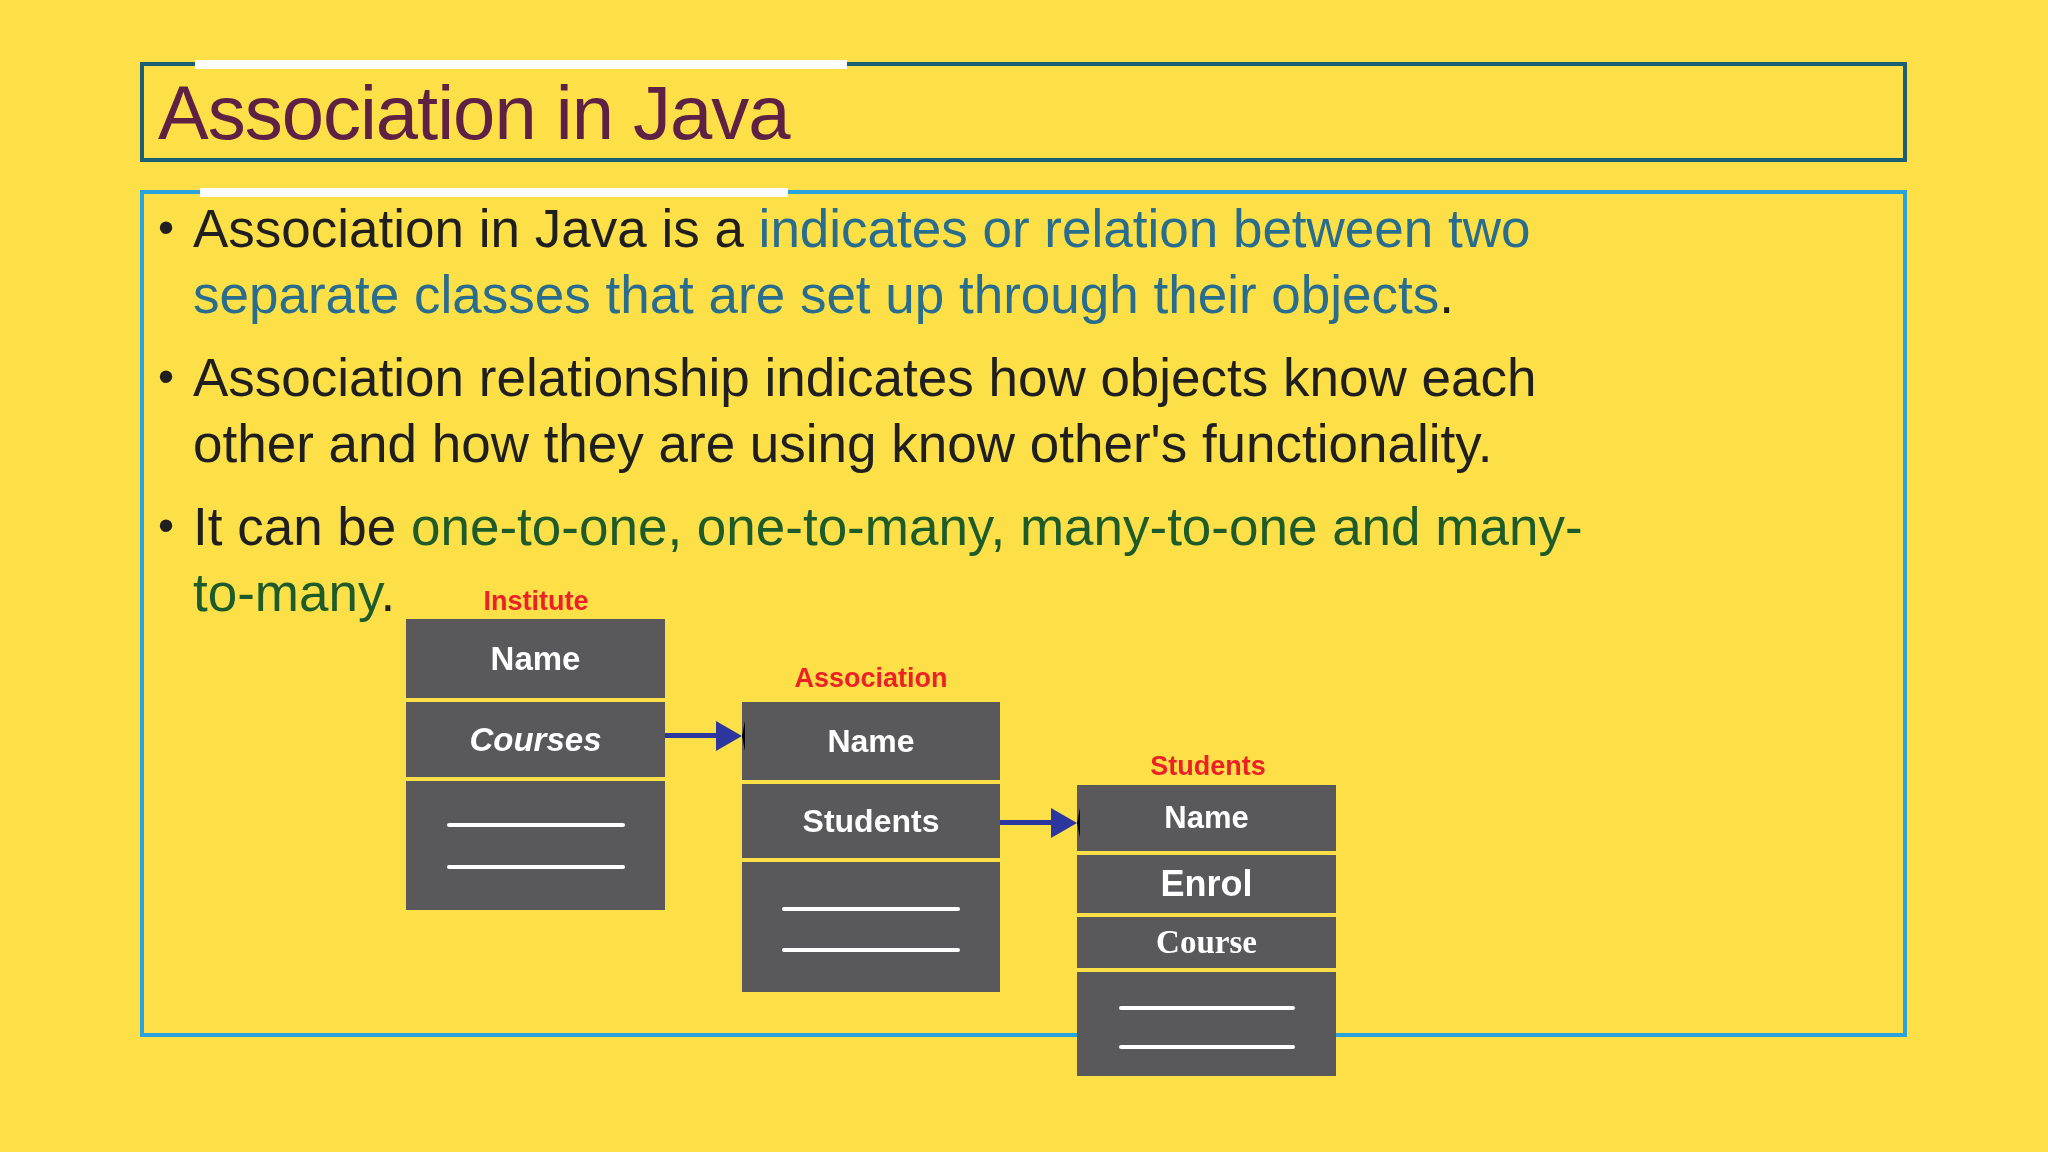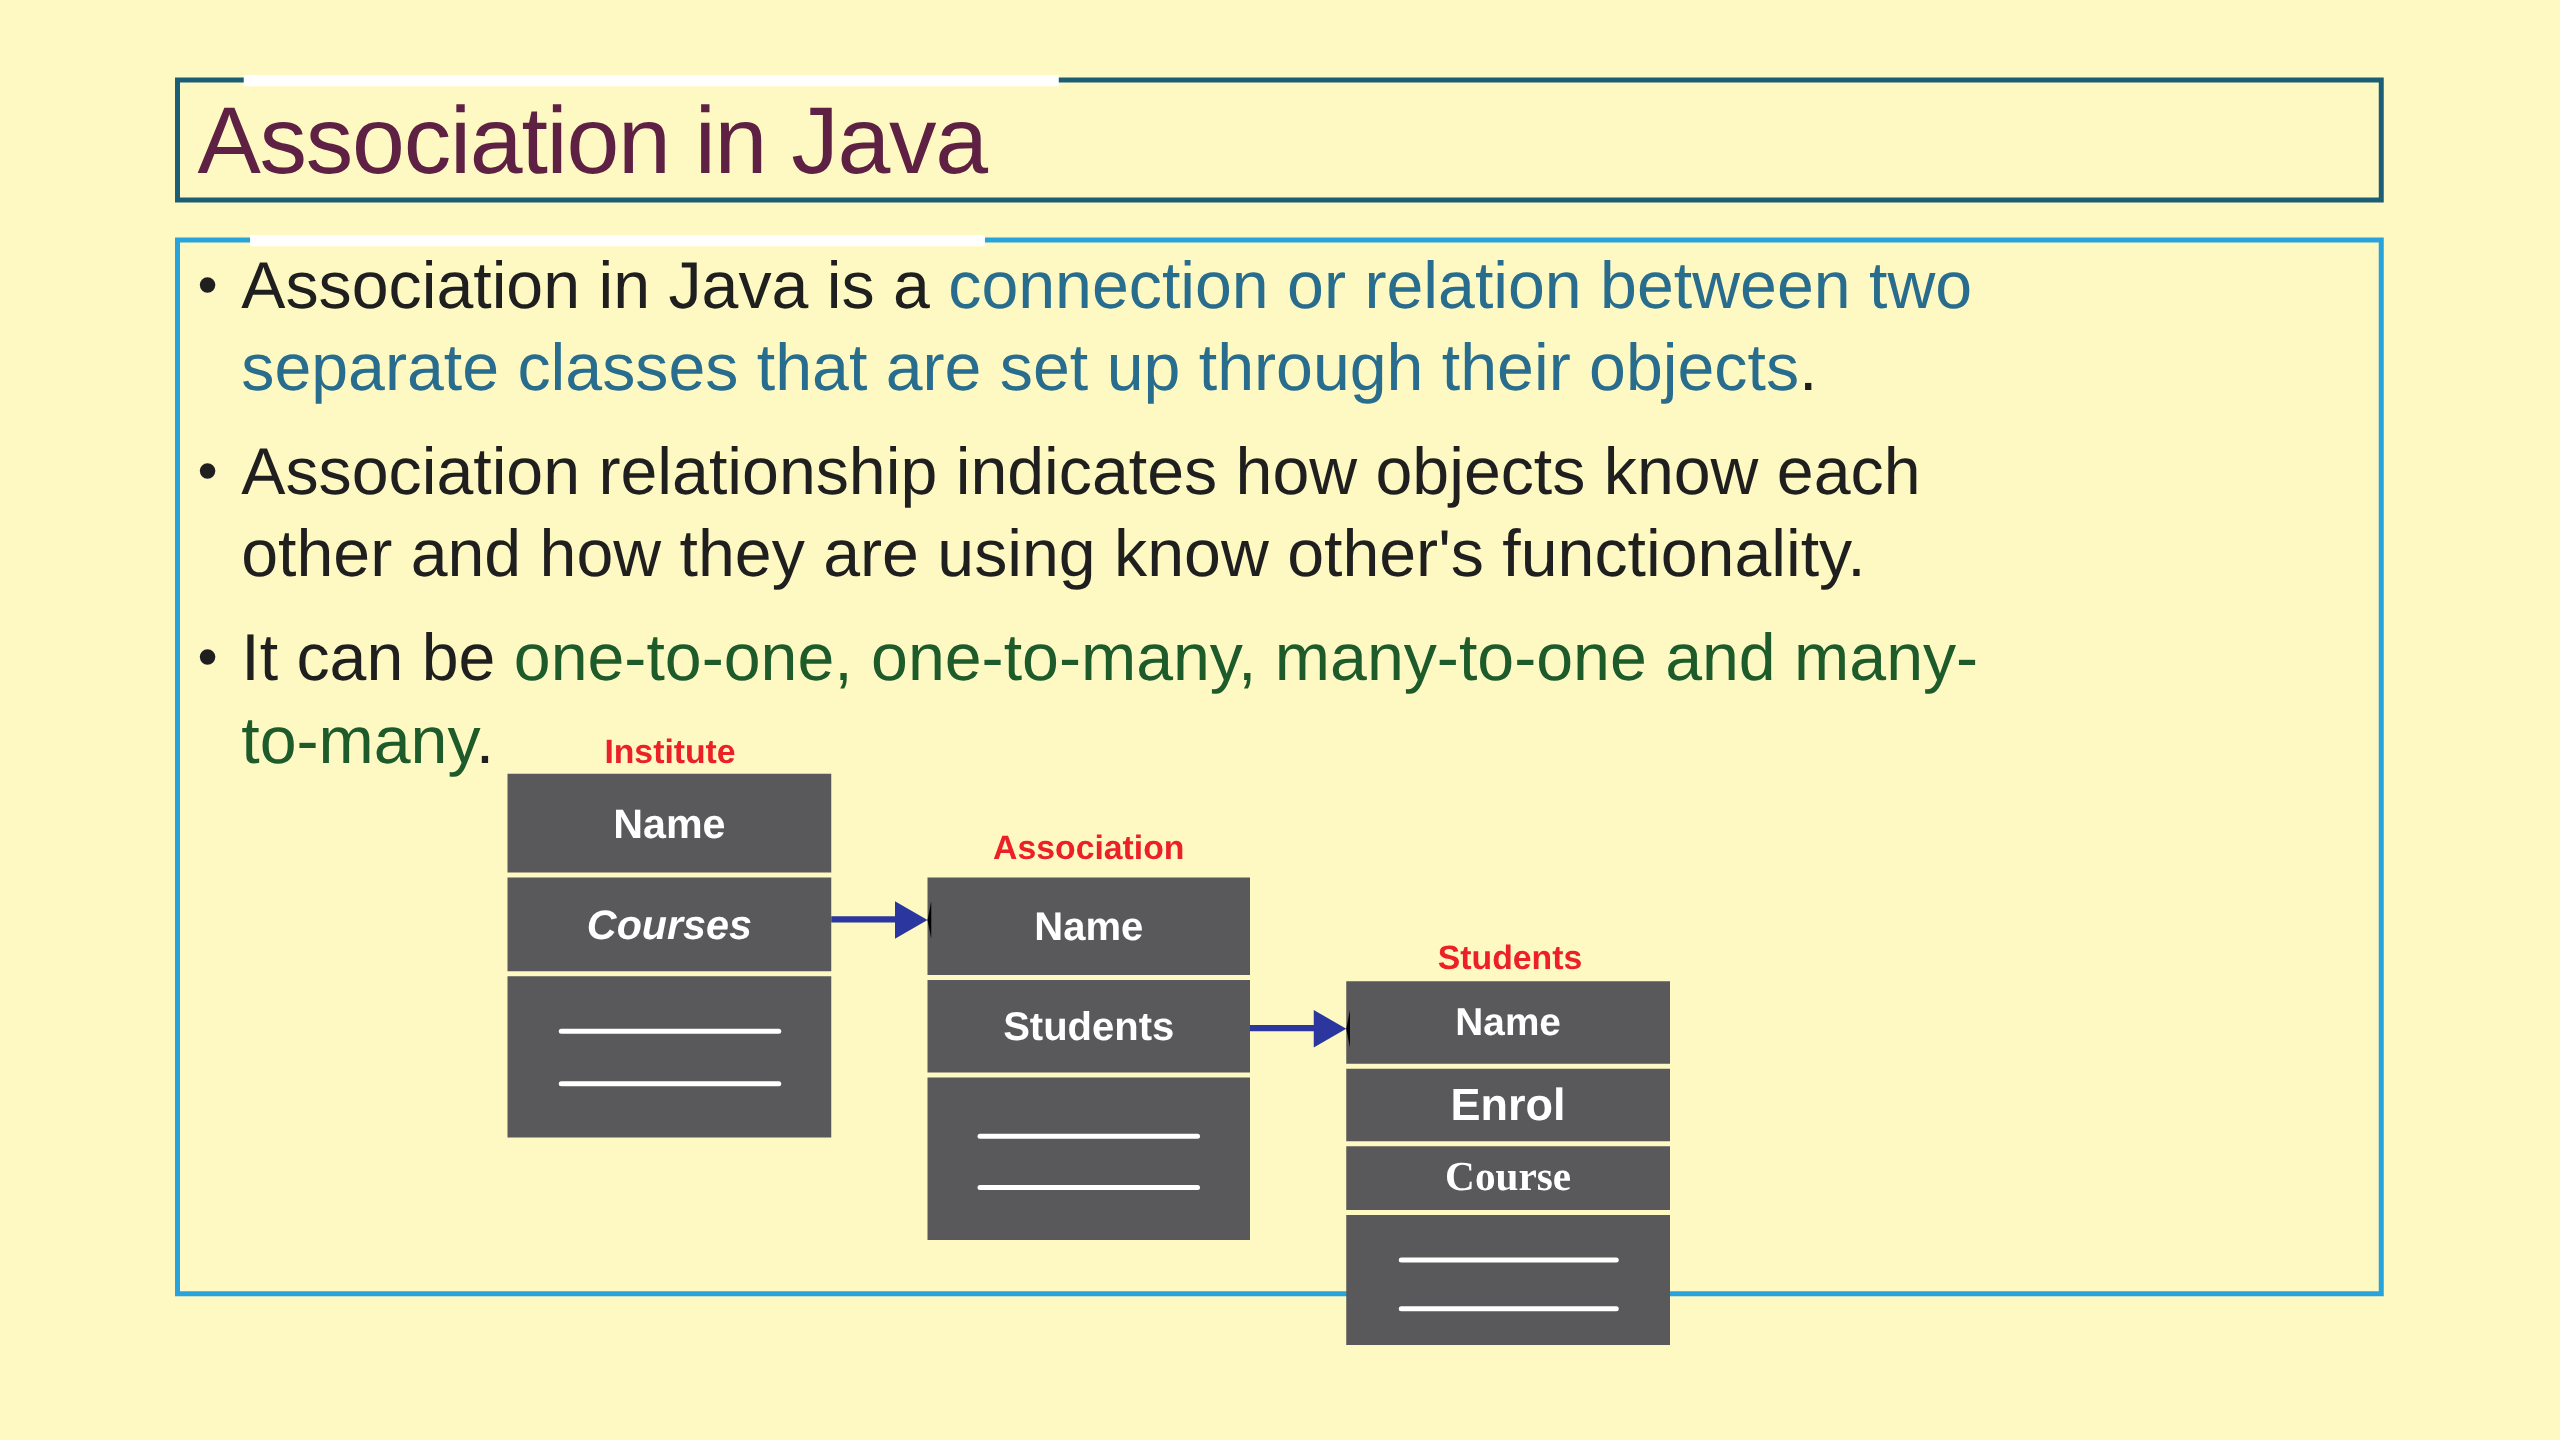--- a/index.html
+++ b/index.html
@@ -1,17 +1,17 @@
 <!DOCTYPE html>
 <html><head>
 <meta charset="utf-8">
 <style>
   html,body{margin:0;padding:0;background:#e8e8e8;}
   .slide{
-    position:relative;width:2048px;height:1152px;background:#fef9c3;
+    position:relative;width:2048px;height:1152px;background:#fde047;
     font-family:"Liberation Sans", sans-serif;overflow:hidden;
   }
   
   .title-box{
     position:absolute;left:140px;top:62px;width:1767px;height:100px;
     border:4px solid var(--title-border);box-sizing:border-box;z-index:1;
   }
   .title-box .gap{
     position:absolute;left:51px;top:-6px;width:652px;height:9px;background:#ffffff;
   }
@@ -66,21 +66,21 @@
     <h1 class="page-title">Association in Java</h1>
   </div>
 
   <div class="content-box">
     <div class="gap"></div>
   </div>
 
   <div class="bullets" id="bullets">
       <div class="bullet">
         <span class="marker">•</span>
-        <div class="bline"><span class="c-body">Association in Java is a </span><span class="c-blue">connection or relation between two</span></div>
+        <div class="bline"><span class="c-body">Association in Java is a </span><span class="c-blue">indicates or relation between two</span></div>
         <div class="bline"><span class="c-blue">separate classes that are set up through their objects</span><span class="c-body">.</span></div>
       </div>
       <div class="bullet">
         <span class="marker">•</span>
         <div class="bline"><span class="c-body">Association relationship indicates how objects know each</span></div>
         <div class="bline"><span class="c-body">other and how they are using know other's functionality.</span></div>
       </div>
       <div class="bullet">
         <span class="marker">•</span>
         <div class="bline"><span class="c-body">It can be </span><span class="c-green">one-to-one, one-to-many, many-to-one and many-</span></div>

